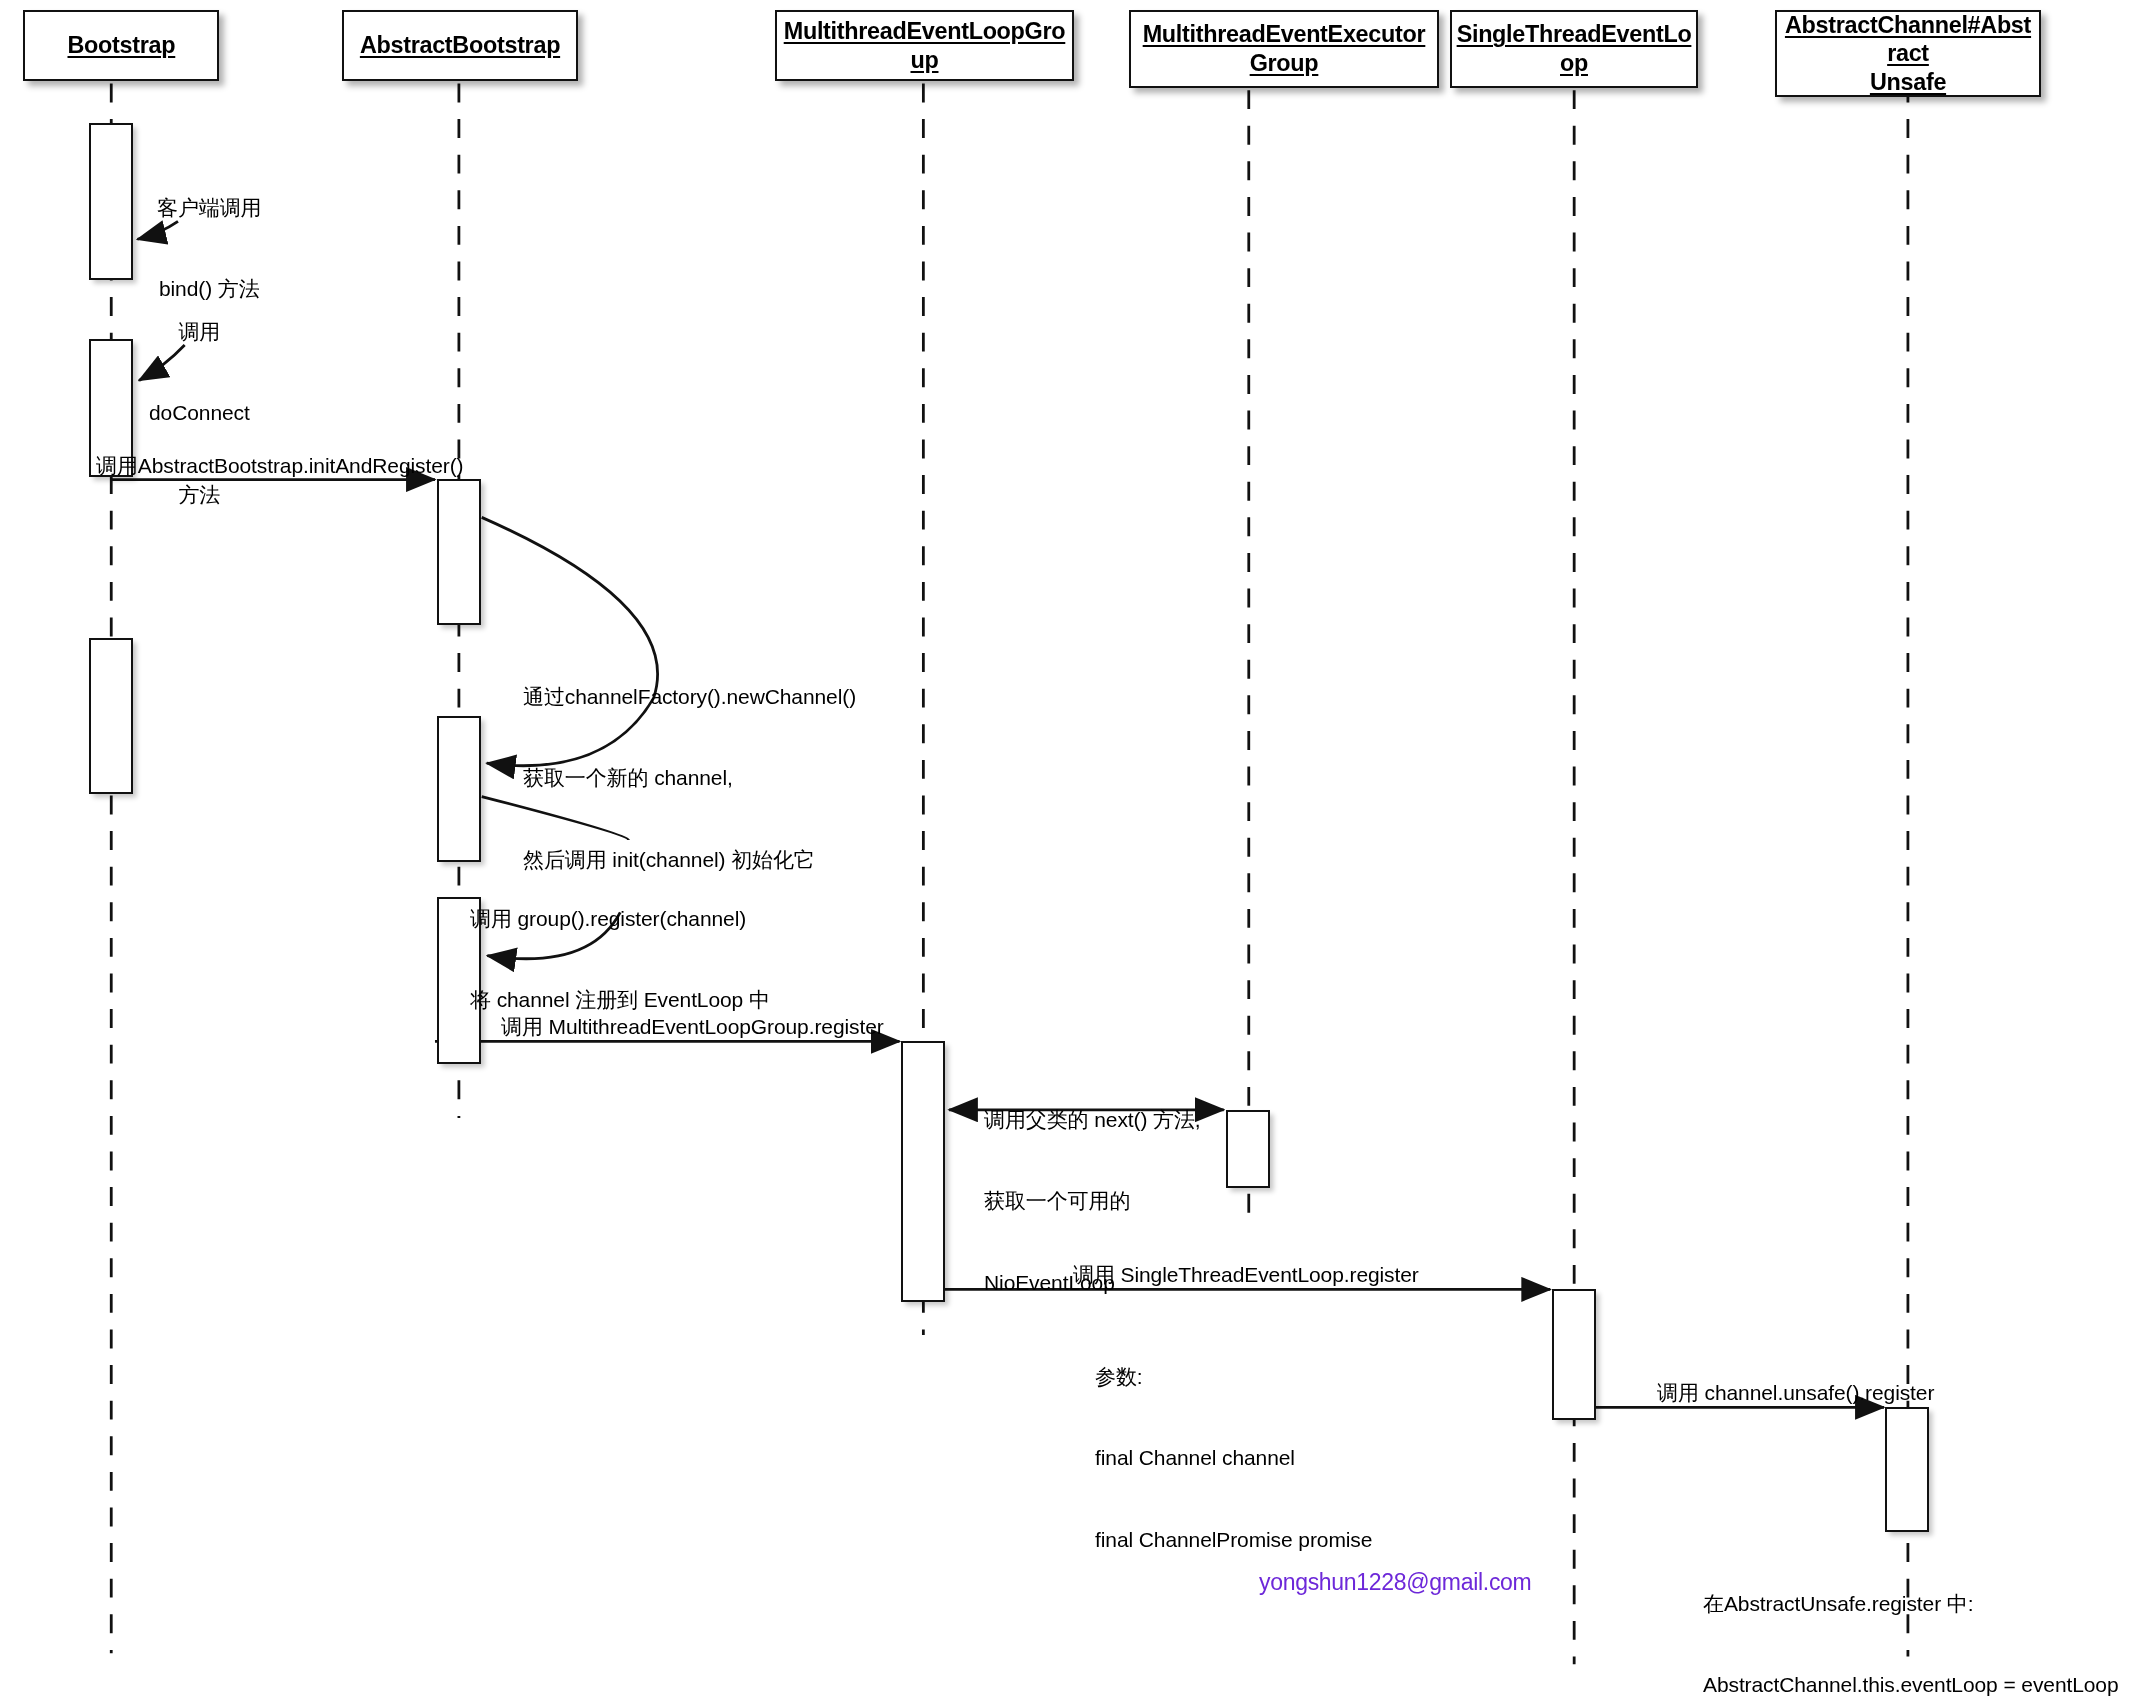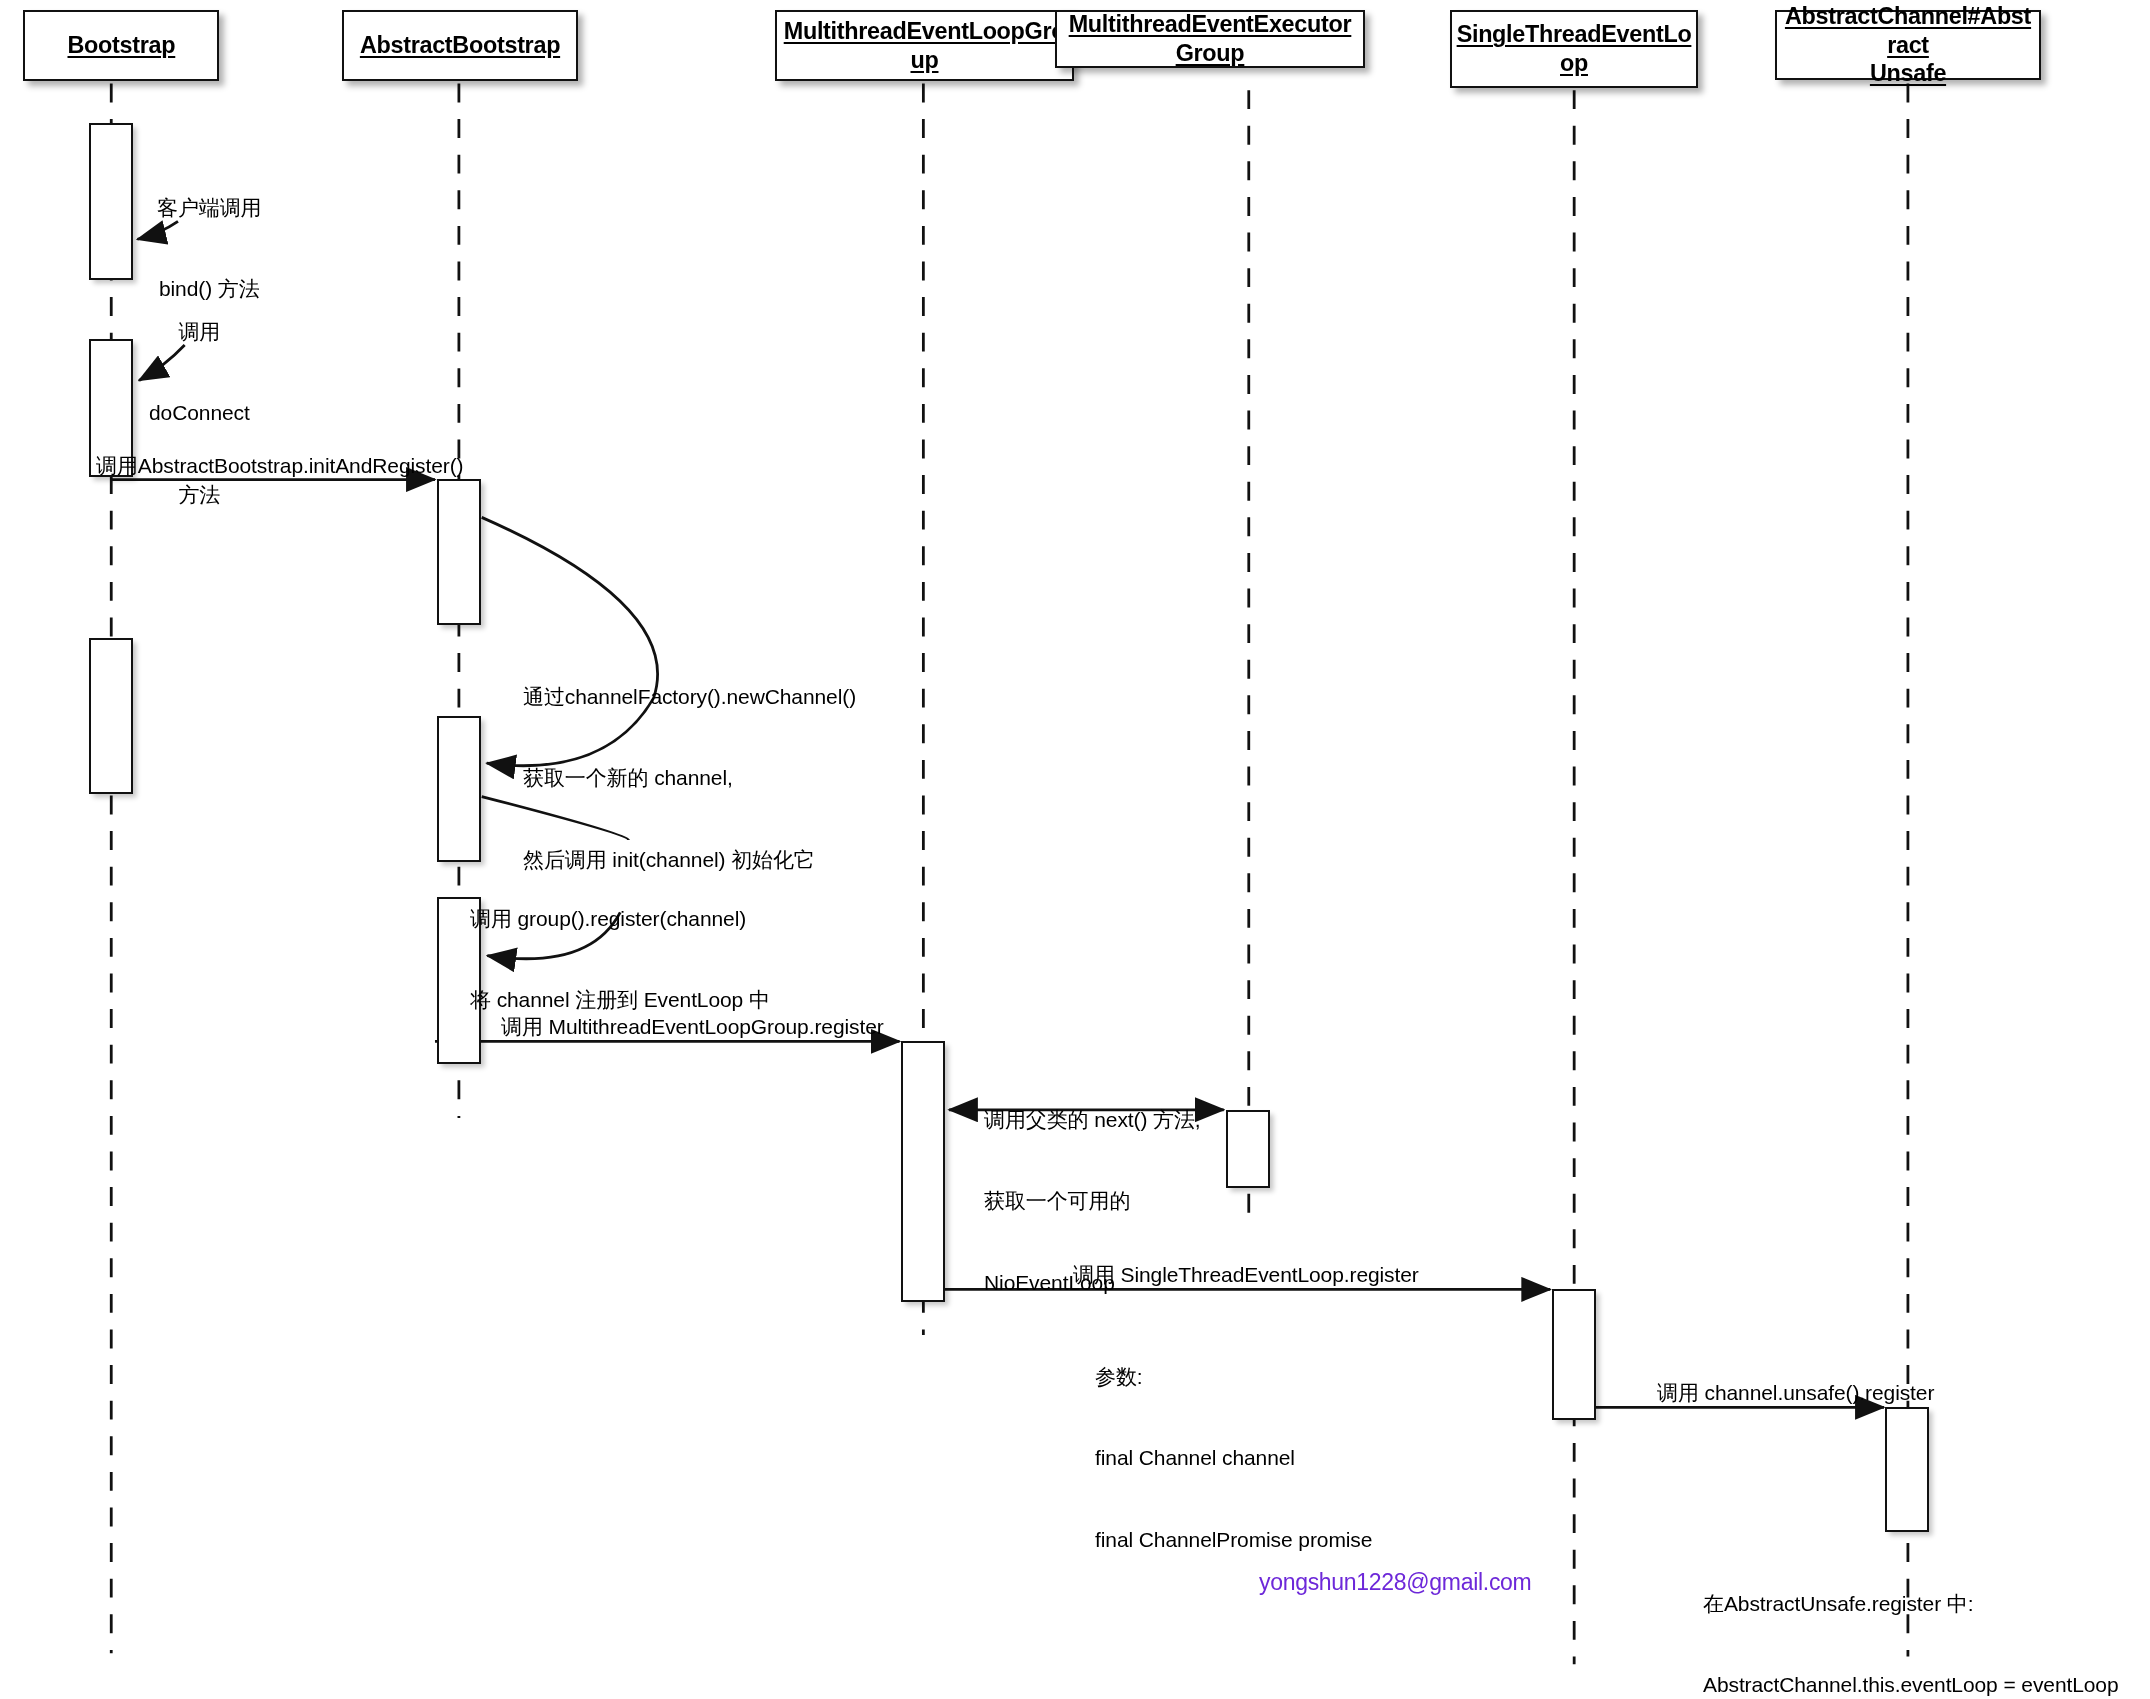--- a/index.html
+++ b/index.html
@@ -125,29 +125,29 @@
   </div>
 
   <div class="participant" style="left:342px; top:10px; width:236px; height:71px;">
     <span class="pname">AbstractBootstrap</span>
   </div>
 
   <div class="participant" style="left:775px; top:10px; width:299px; height:71px;">
     <span class="pname">MultithreadEventLoopGroup</span>
   </div>
 
-  <div class="participant" style="left:1055px; top:10px; width:310px; height:58px;">
+  <div class="participant" style="left:1129px; top:10px; width:310px; height:78px;">
     <span class="pname">MultithreadEventExecutorGroup</span>
   </div>
 
   <div class="participant" style="left:1450px; top:10px; width:248px; height:78px;justify-content:center;">
     <span class="pname">SingleThreadEventLoop</span>
   </div>
 
-  <div class="participant" style="left:1775px; top:10px; width:266px; height:70px;">
+  <div class="participant" style="left:1775px; top:10px; width:266px; height:87px;">
     <span class="pname">
       <span>AbstractChannel#Abstract</span><br>
       <span>Unsafe</span>
     </span>
   </div>
 
   <div class="activation" style="left:89px; top:123px; width:44px; height:157px;"></div>
   <div class="activation" style="left:89px; top:339px; width:44px; height:138px;"></div>
   <div class="activation" style="left:89px; top:638px; width:44px; height:156px;"></div>
 

